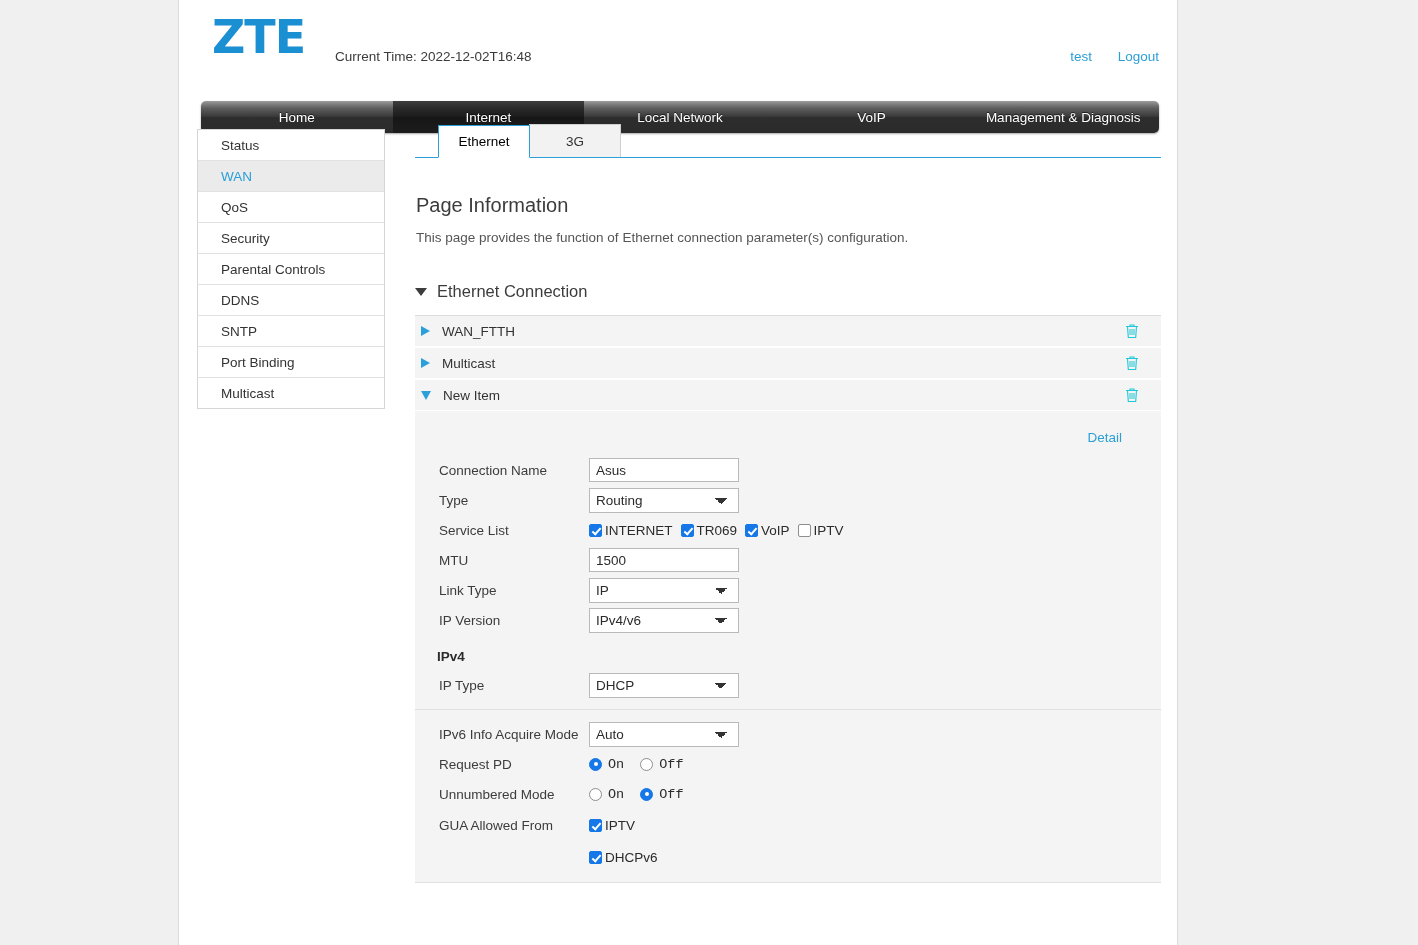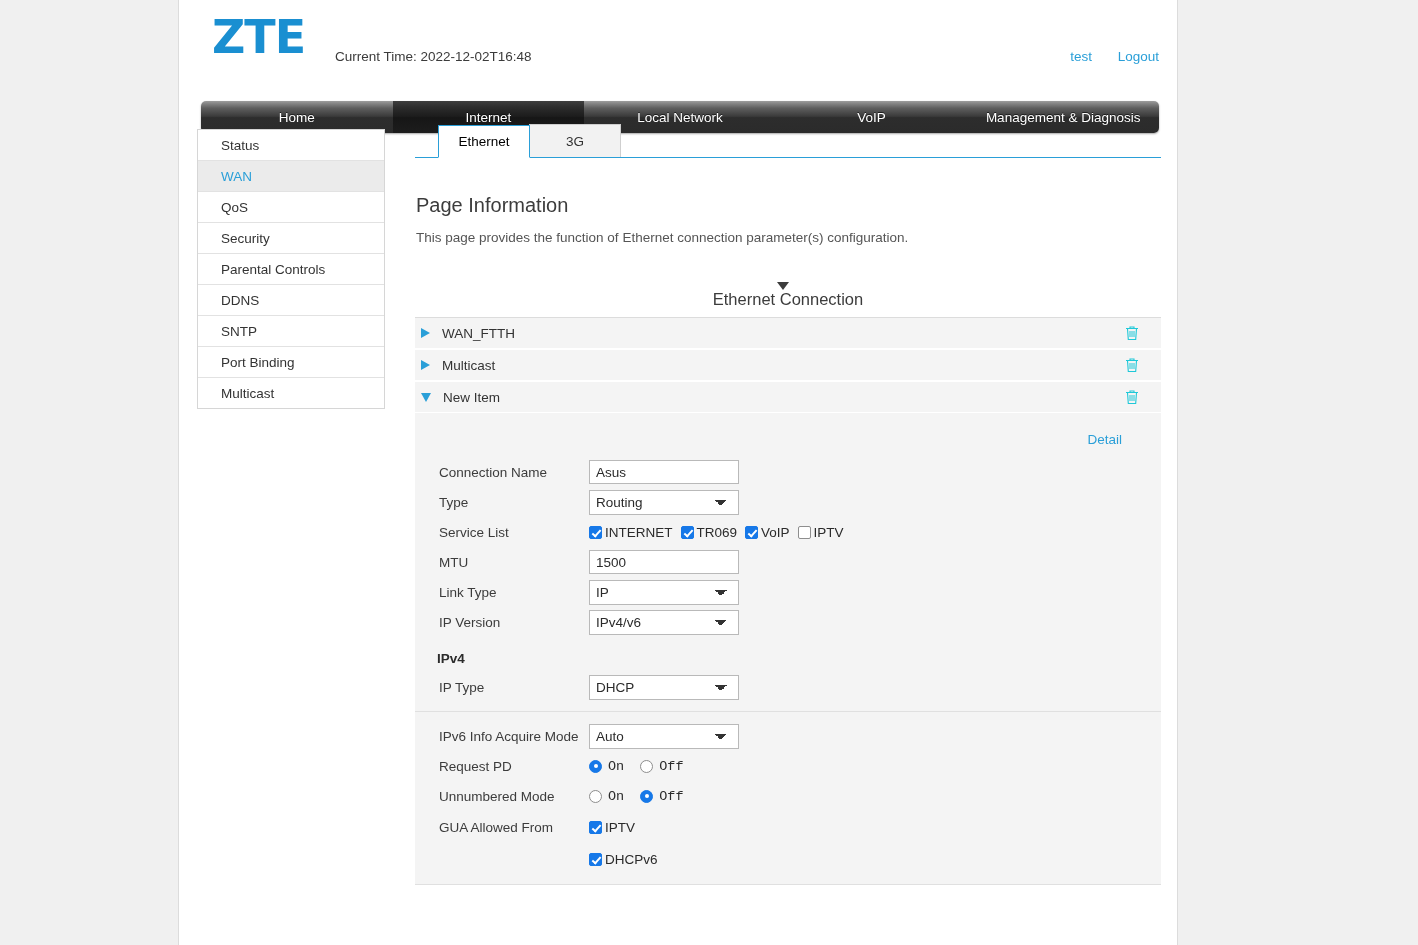--- a/index.html
+++ b/index.html
@@ -171,33 +171,32 @@
     color: #555;
   }
 
   .section-head {
     margin: 37px 0 0 0;
     display: flex;
     align-items: center;
     font-size: 16.5px;
     color: #3c3c3c;
     cursor: pointer;
-    flex-direction: column;
   }
   .caret-dn {
     width: 0; height: 0;
     border-left: 6px solid transparent;
     border-right: 6px solid transparent;
     border-top: 8px solid #3c3c3c;
     margin-right: 10px;
   }
 
   
   .conn-list {
-    margin-top: 8px;
+    margin-top: 14px;
     border-top: 1px solid #dcdcdc;
   }
   .conn-row {
     height: 31px;
     display: flex;
     align-items: center;
     background: #f4f4f4;
     border-bottom: 1px solid #ffffff;
     position: relative;
     padding-left: 6px;

